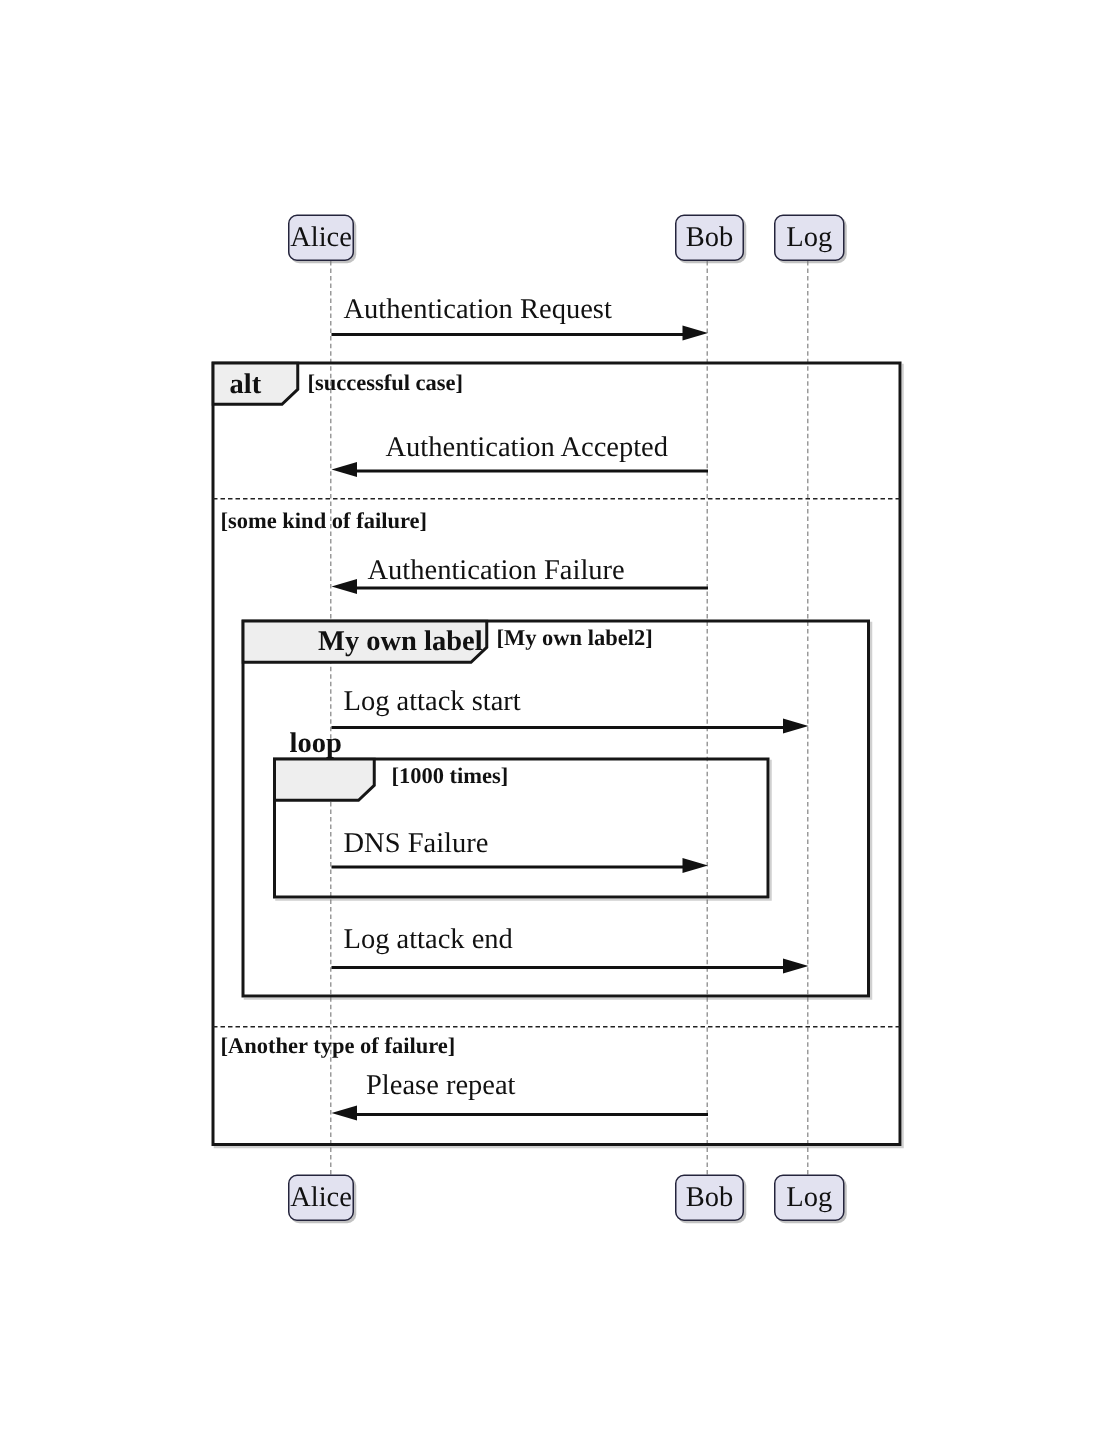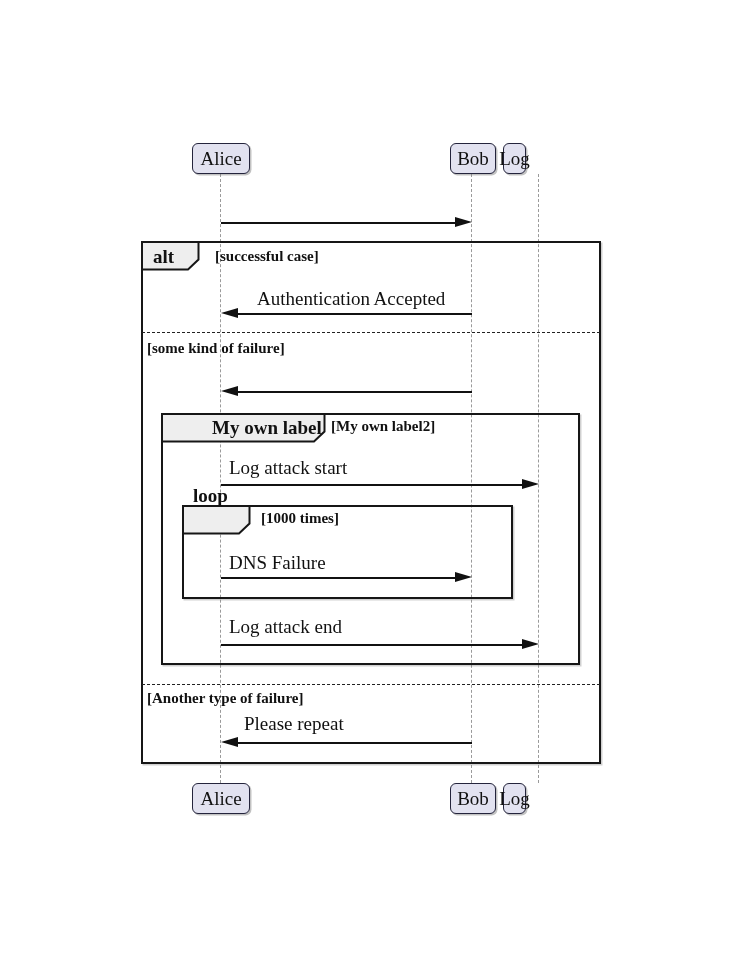--- a/index.html
+++ b/index.html
@@ -12,41 +12,41 @@
   #ll-alice{left:220px;}
   #ll-bob{left:471px;}
   #ll-log{left:538px;}
   
   .actor{
     position:absolute;height:31px;box-sizing:border-box;
     background:#E2E2F0;border:1.5px solid #24243c;border-radius:6px;
     display:flex;align-items:center;justify-content:center;
     font-size:19px;box-shadow:1.5px 1.5px 0 rgba(120,120,120,.45);
   }
-  #actor-top-alice,#actor-bottom-alice{left:192px;width:58px;}
+  #actor-top-alice,#actor-bottom-alice{left:192px;width:44px;}
   #actor-top-bob,#actor-bottom-bob{left:450px;width:46px;}
-  #actor-top-log,#actor-bottom-log{left:503px;width:23px;}
+  #actor-top-log,#actor-bottom-log{left:516px;width:47px;}
   #actor-top-alice,#actor-top-bob,#actor-top-log{top:143px;}
   #actor-bottom-alice,#actor-bottom-bob,#actor-bottom-log{top:783px;}
   
   .frame{position:absolute;box-sizing:border-box;border:2px solid #161616;background:transparent;
          box-shadow:1.5px 1.5px 0 rgba(120,120,120,.35);}
   #frame-alt{left:141px;top:241px;width:460px;height:523px;}
   #frame-custom{left:161px;top:413px;width:419px;height:252px;}
   #frame-loop{left:182px;top:505px;width:331px;height:94px;}
   .pent{position:absolute;}
   #pent-alt{left:141px;top:241px;}
   #pent-custom{left:161px;top:413px;}
   #pent-loop{left:182px;top:505px;}
   .frame-label{position:absolute;font-weight:bold;font-size:19px;line-height:20px;white-space:nowrap;}
   #lbl-alt{left:153px;top:247px;}
   #lbl-custom{left:172px;top:418px;margin-left:40px;}
   #lbl-loop{left:193px;top:486px;}
   .guard{position:absolute;font-weight:bold;font-size:15px;line-height:17px;white-space:nowrap;}
-  #guard-alt-1{left:215px;top:248px;}
+  #guard-alt-1{left:205px;top:248px;}
   #guard-alt-2{left:147px;top:340px;}
   #guard-alt-3{left:147px;top:690px;}
   #guard-custom{left:331px;top:418px;}
   #guard-loop{left:261px;top:510px;}
   .divider{position:absolute;height:0;border-top:1.5px dashed #222222;left:142px;width:458px;}
   #divider-1{top:332px;}
   #divider-2{top:684px;}
   
   .msg-label{position:absolute;font-size:19px;line-height:21px;white-space:nowrap;}
   .msg-line{position:absolute;height:1.5px;background:#111111;}
@@ -88,27 +88,29 @@
   <div class="frame-label" id="lbl-custom">My own label</div>
   <div class="guard" id="guard-custom">[My own label2]</div>
 
   <div class="frame" id="frame-loop"></div>
   <svg class="pent" id="pent-loop" width="69" height="30" viewBox="0 0 69 30">
     <path d="M1,1 L67.5,1 L67.5,18.5 L57,28.5 L1,28.5 Z" fill="#EEEEEE" stroke="#161616" stroke-width="2"></path>
   </svg>
   <div class="frame-label" id="lbl-loop">loop</div>
   <div class="guard" id="guard-loop">[1000 times]</div>
 
+  <div class="msg-label" id="m1-label">Authentication Request</div>
   <div class="msg-line" id="m1-line"></div>
   <div class="head right" id="m1-head"></div>
 
   <div class="msg-label" id="m2-label">Authentication Accepted</div>
   <div class="msg-line" id="m2-line"></div>
   <div class="head left" id="m2-head"></div>
 
+  <div class="msg-label" id="m3-label">Authentication Failure</div>
   <div class="msg-line" id="m3-line"></div>
   <div class="head left" id="m3-head"></div>
 
   <div class="msg-label" id="m4-label">Log attack start</div>
   <div class="msg-line" id="m4-line"></div>
   <div class="head right" id="m4-head"></div>
 
   <div class="msg-label" id="m5-label">DNS Failure</div>
   <div class="msg-line" id="m5-line"></div>
   <div class="head right" id="m5-head"></div>

